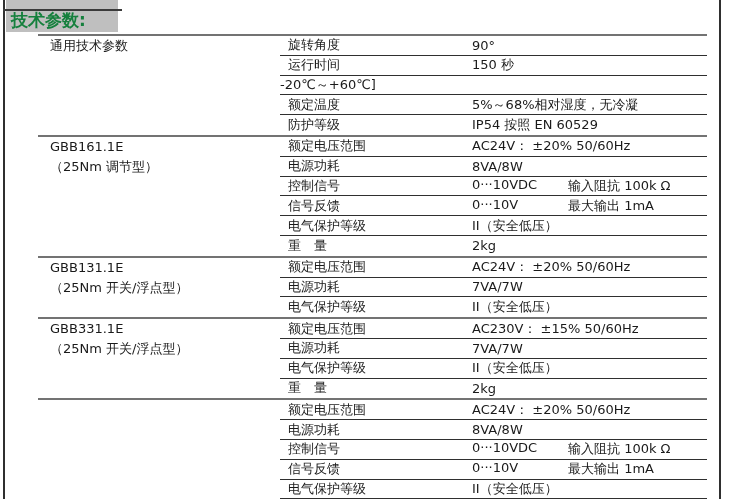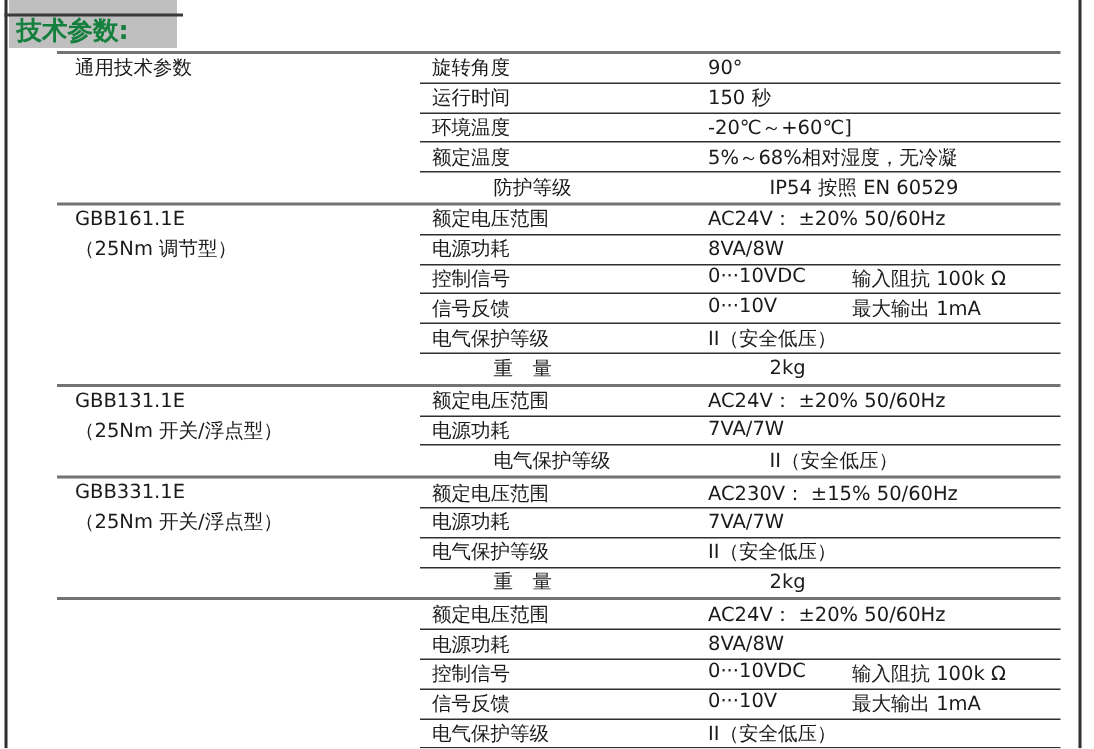--- a/index.html
+++ b/index.html
@@ -17,21 +17,21 @@
   }
   .spec{position:absolute;left:38px;top:34px;width:669px;z-index:2;}
   .section{position:relative;border-top:2px solid #737373;}
   .section .model{position:absolute;left:12px;top:0;width:228px;}
   .section .model div{height:19.8px;line-height:19.8px;font-size:13px;white-space:nowrap;}
   .rows{margin-left:242px;}
   .row{
     display:flex;align-items:center;height:19.8px;box-sizing:border-box;
     border-bottom:1px solid #2f2f2f;font-size:13px;
   }
-  .section:not(.final) .row:last-child{border-bottom:none;margin-left:41px;}
+  .section:not(.final) .row:last-child{border-bottom:none;}
   .param{width:192px;box-sizing:border-box;padding-left:8px;white-space:nowrap;}
   .valwrap{flex:1;display:flex;white-space:nowrap;}
   .val{min-width:96px;}
   .note{white-space:nowrap;}
 </style>
 </head>
 <body>
 
 <div class="page">
   <div class="b-left"></div>
@@ -51,21 +51,20 @@
               <span class="val">90°</span>
             </div>
           </div>
           <div class="row">
             <div class="param">运行时间</div>
             <div class="valwrap">
               <span class="val">150 秒</span>
             </div>
           </div>
           <div class="row">
-            <div class="param">环境温度</div>
             <div class="valwrap">
               <span class="val">-20℃～+60℃]</span>
             </div>
           </div>
           <div class="row">
             <div class="param">额定温度</div>
             <div class="valwrap">
               <span class="val">5%～68%相对湿度，无冷凝</span>
             </div>
           </div>

